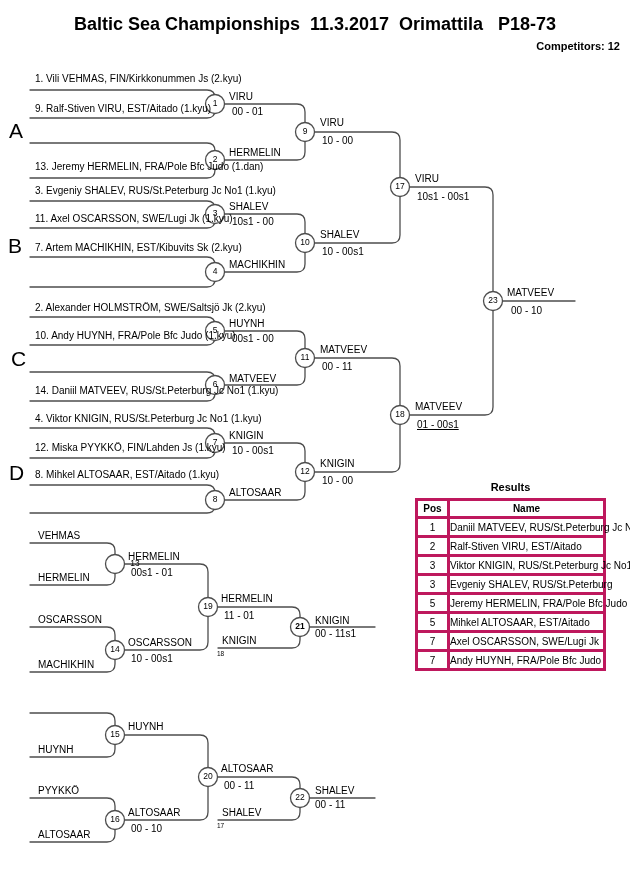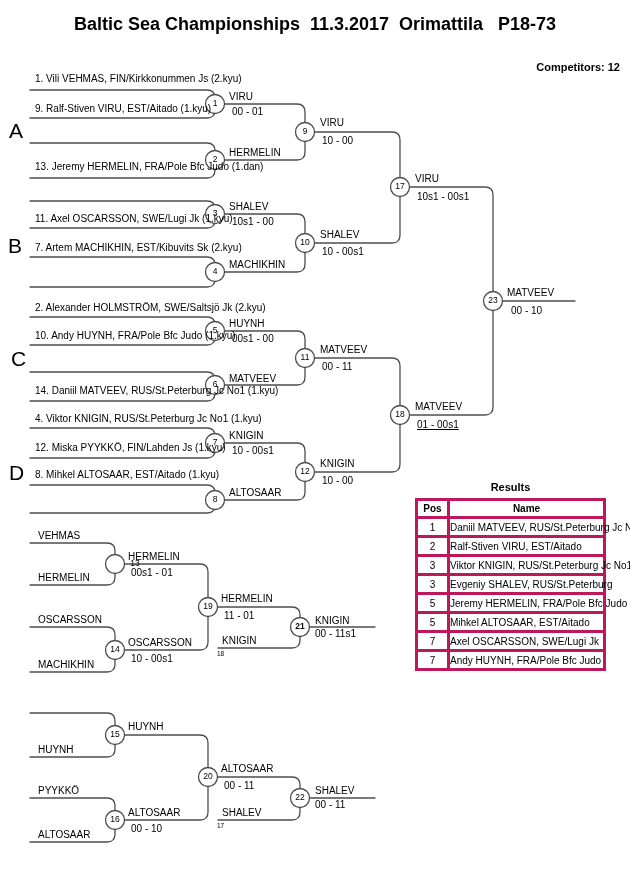--- a/index.html
+++ b/index.html
@@ -1,21 +1,21 @@
 <!DOCTYPE html>
 <html><head>
 <meta charset="utf-8">
 <style>
   html,body{margin:0;padding:0;background:#fff;}
   .page{position:relative;width:630px;height:891px;background:#fff;overflow:hidden;
         font-family:"Liberation Sans",sans-serif;color:#000;}
   svg.lines{position:absolute;left:0;top:0;}
   .t{position:absolute;white-space:nowrap;line-height:1.15;}
   .title{left:0;top:14px;width:630px;text-align:center;font-weight:bold;font-size:18px;white-space:pre;}
-  .competitors{left:470px;top:61px;width:150px;text-align:right;font-weight:bold;font-size:11px;}
+  .competitors{left:470px;top:40px;width:150px;text-align:right;font-weight:bold;font-size:11px;}
   .letter{font-size:21px;}
   .entry{font-size:10px;}
   .wlabel{font-size:10px;}
   .feeder{font-size:10px;}
   .score{font-size:10px;}
   .tiny{font-size:6.5px;}
   .cnum{font-size:8.5px;width:18px;text-align:center;}
   .results-title{left:415px;top:481px;width:191px;text-align:center;font-weight:bold;font-size:11px;}
   .results-wrap{position:absolute;left:415px;top:498px;}
   table.results{border-collapse:collapse;table-layout:fixed;width:191px;border:2px solid #000;}
@@ -91,20 +91,21 @@
   <div class="t competitors">Competitors: 12</div>
 
   <div class="t letter" style="left:9px;top:119px;">A</div>
   <div class="t letter" style="left:8px;top:234px;">B</div>
   <div class="t letter" style="left:11px;top:347px;">C</div>
   <div class="t letter" style="left:9px;top:461px;">D</div>
 
   <div class="t entry" style="left:35px;top:73px;">1. Vili VEHMAS, FIN/Kirkkonummen Js (2.kyu)</div>
   <div class="t entry" style="left:35px;top:103px;">9. Ralf-Stiven VIRU, EST/Aitado (1.kyu)</div>
   <div class="t entry" style="left:35px;top:161px;">13. Jeremy HERMELIN, FRA/Pole Bfc Judo (1.dan)</div>
+  <div class="t entry" style="left:35px;top:185px;">3. Evgeniy SHALEV, RUS/St.Peterburg Jc No1 (1.kyu)</div>
   <div class="t entry" style="left:35px;top:213px;">11. Axel OSCARSSON, SWE/Lugi Jk (1.kyu)</div>
   <div class="t entry" style="left:35px;top:242px;">7. Artem MACHIKHIN, EST/Kibuvits Sk (2.kyu)</div>
   <div class="t entry" style="left:35px;top:302px;">2. Alexander HOLMSTRÖM, SWE/Saltsjö Jk (2.kyu)</div>
   <div class="t entry" style="left:35px;top:330px;">10. Andy HUYNH, FRA/Pole Bfc Judo (1.kyu)</div>
   <div class="t entry" style="left:35px;top:385px;">14. Daniil MATVEEV, RUS/St.Peterburg Jc No1 (1.kyu)</div>
   <div class="t entry" style="left:35px;top:413px;">4. Viktor KNIGIN, RUS/St.Peterburg Jc No1 (1.kyu)</div>
   <div class="t entry" style="left:35px;top:442px;">12. Miska PYYKKÖ, FIN/Lahden Js (1.kyu)</div>
   <div class="t entry" style="left:35px;top:469px;">8. Mihkel ALTOSAAR, EST/Aitado (1.kyu)</div>
 
   <div class="t wlabel" style="left:229px;top:91px;">VIRU</div>

